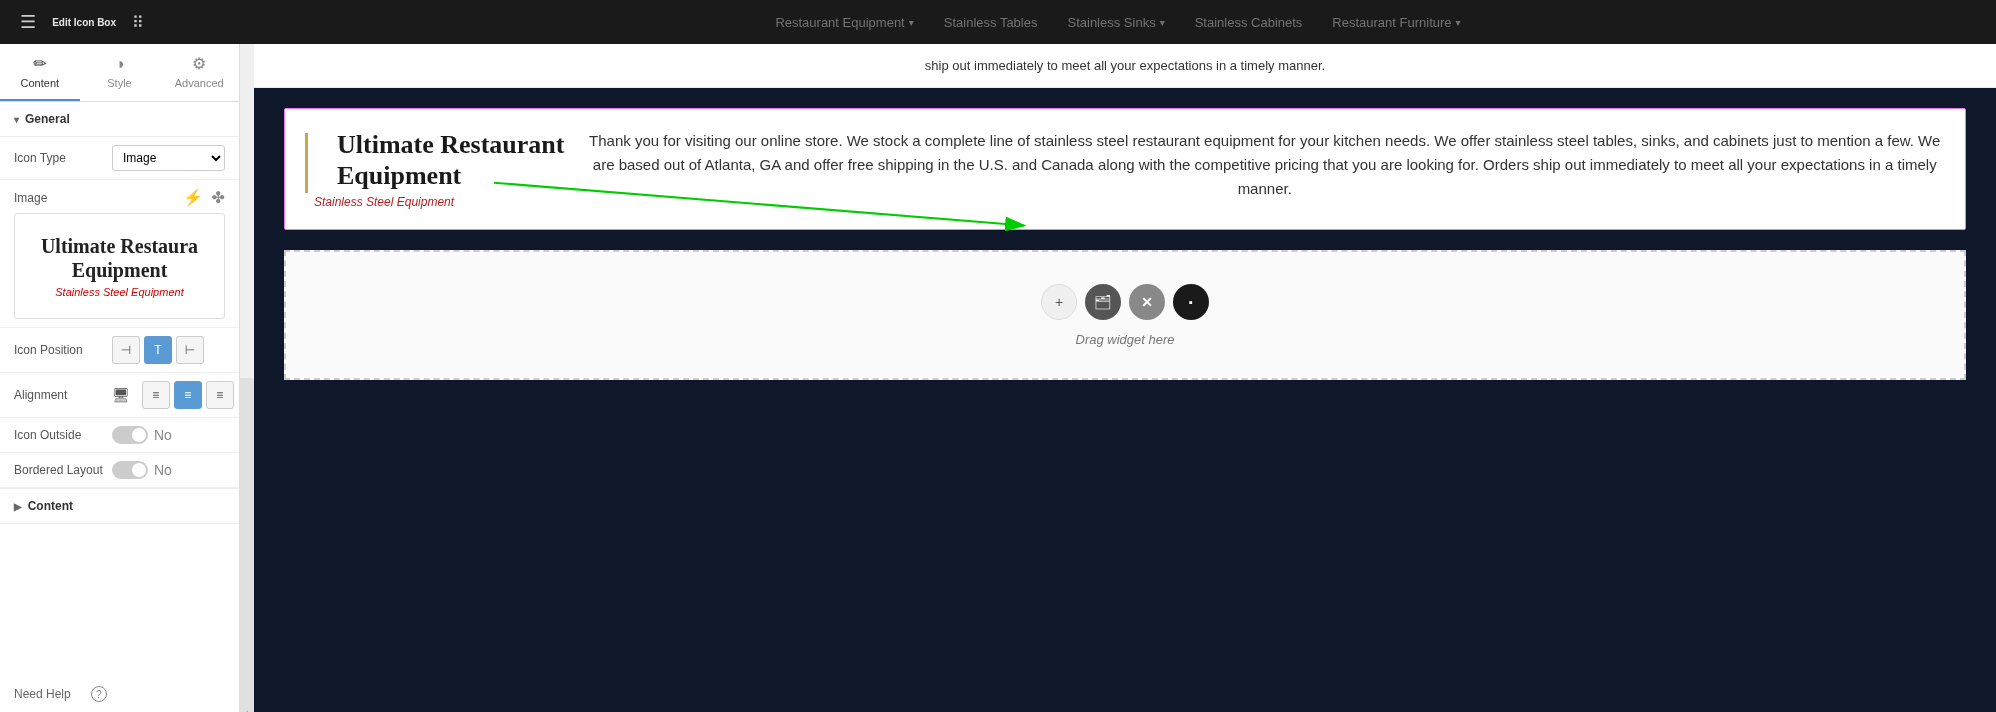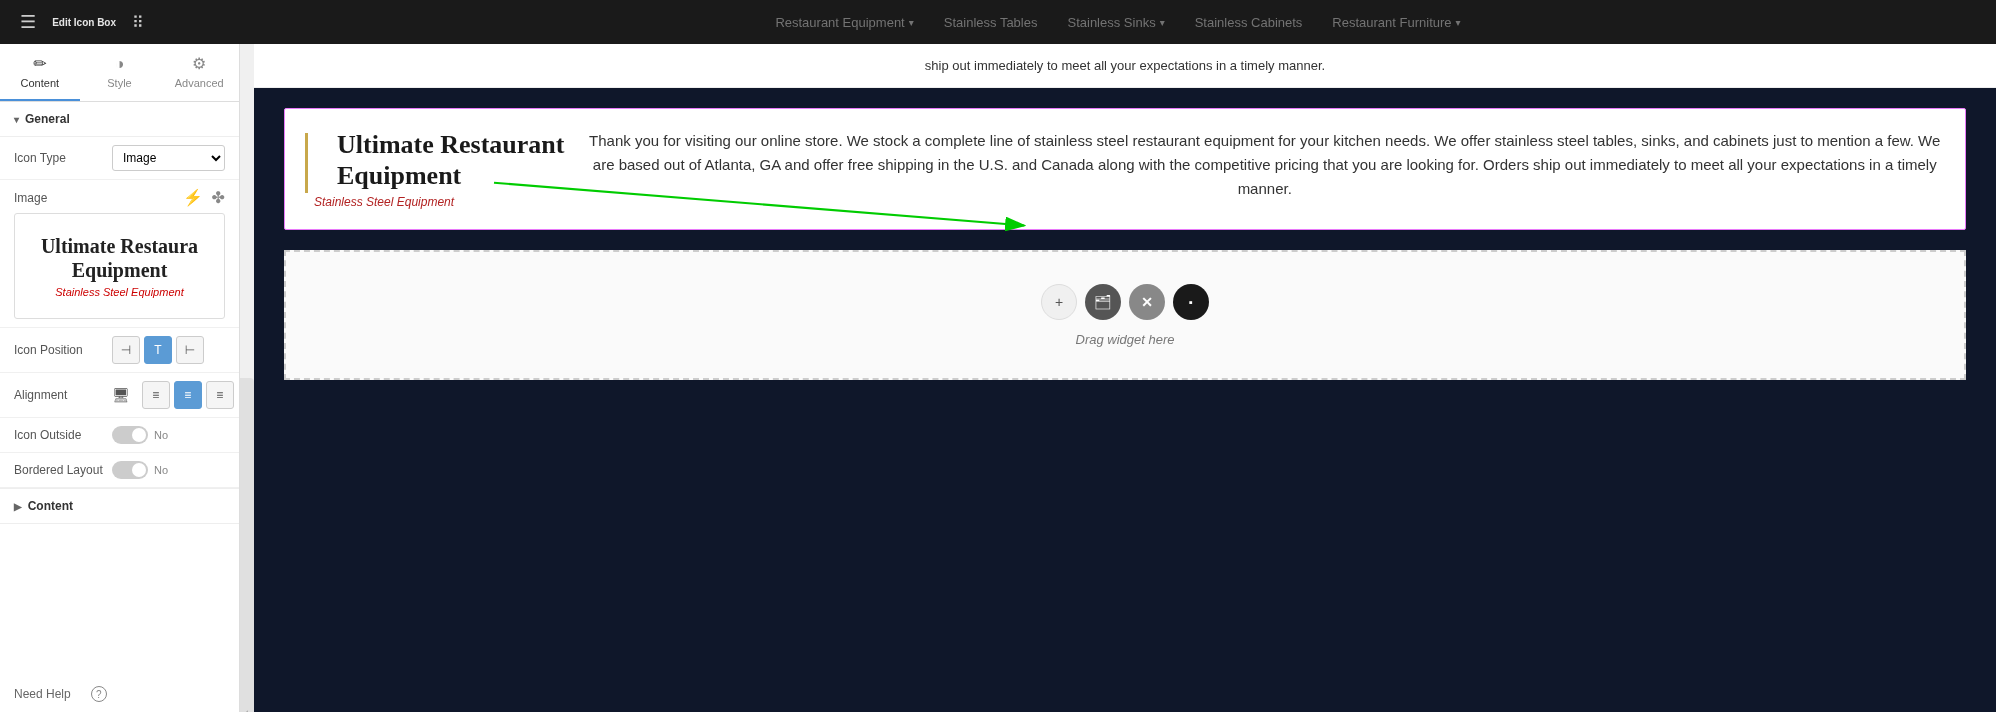--- a/index.html
+++ b/index.html
@@ -219,21 +219,21 @@
     .toggle-knob {
       width: 14px;
       height: 14px;
       background: #fff;
       border-radius: 50%;
       position: absolute;
       top: 2px;
       right: 2px;
       transition: left 0.2s;
     }
-    .toggle-label { font-size: 11px; color: #888; }
+    .toggle-label { font-size: 14px; color: #888; }
 
     
     .content-section-header {
       display: flex;
       align-items: center;
       gap: 6px;
       padding: 10px 14px;
       font-size: 12px;
       font-weight: bold;
       color: #333;

